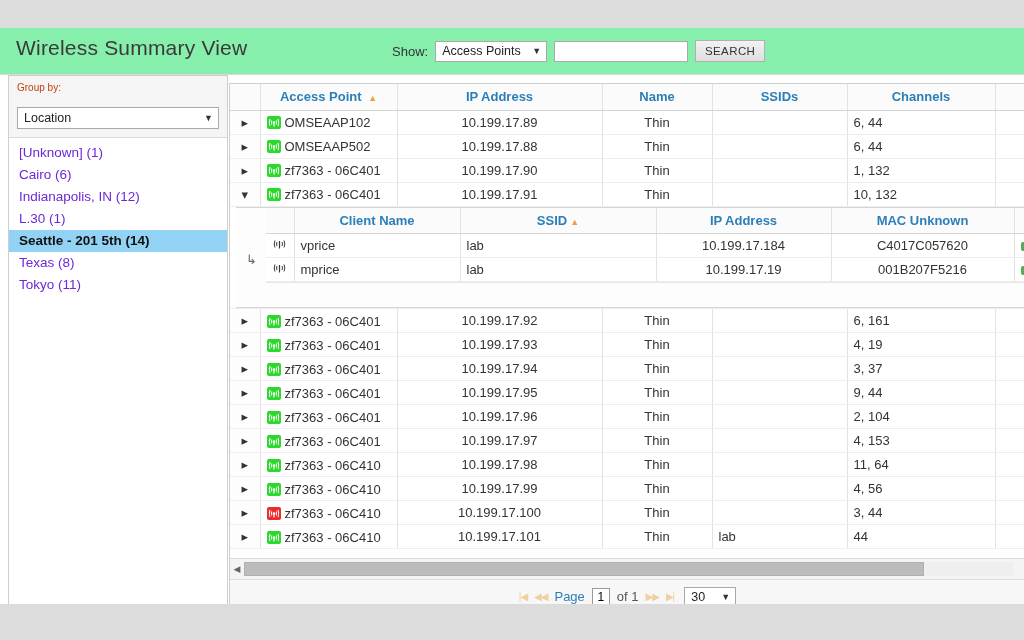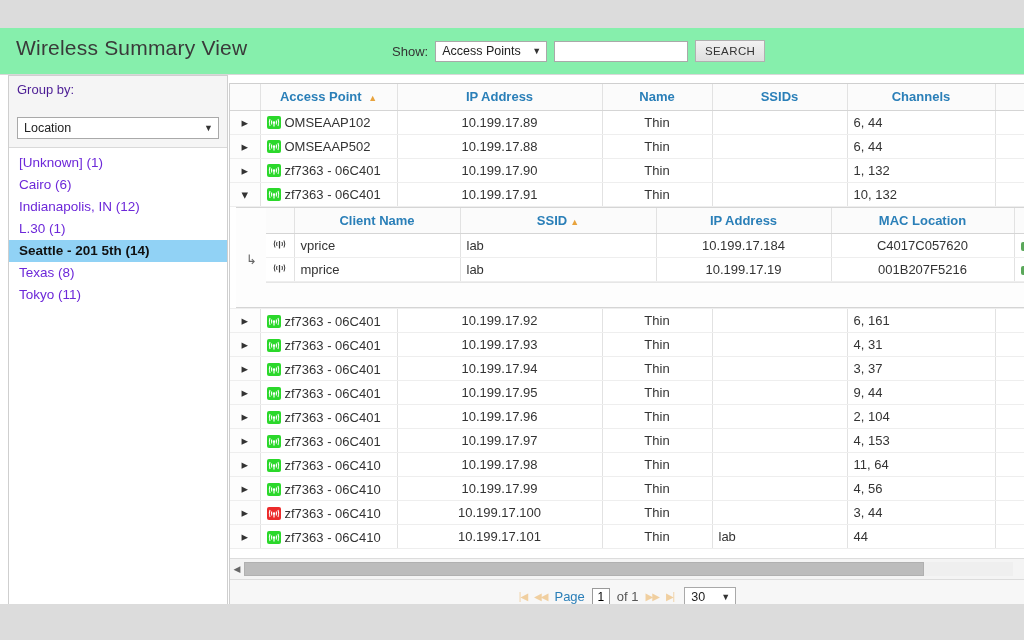--- a/index.html
+++ b/index.html
@@ -120,23 +120,23 @@
     background: #ffffff;
     border: 1px solid #cfcfcf;
     box-sizing: border-box;
   }
   #groupby-block {
     padding: 6px 8px 8px 8px;
     background: #f5f5f5;
     border-bottom: 1px solid #d9d9d9;
   }
   #groupby-label {
-    font-size: 13px;
-    color: #4c1d95;
-    margin-bottom: 20px;
+    font-size: 10px;
+    color: #c2410c;
+    margin-bottom: 14px;
   }
   #groupby-select {
     width: 100%;
     height: 22px;
     padding-left: 6px;
   }
   #group-list {
     list-style: none;
     margin: 0;
     padding: 4px 0 0 0;
@@ -553,21 +553,21 @@
                         <col class="s-ip">
                         <col class="s-mac">
                         <col class="s-radio">
                       </colgroup>
                       <thead>
                         <tr>
                           <th></th>
                           <th>Client Name</th>
                           <th>SSID<span style="display:inline-block;margin-left:3px;color:#e8a33d;font-size:9px;line-height:1;">▲</span></th>
                           <th>IP Address</th>
-                          <th>MAC Location</th>
+                          <th>MAC Unknown</th>
                           <th>R</th>
                         </tr>
                       </thead>
                       <tbody>
                         <tr>
                           <td class="s-icon-cell"><svg width="15" height="13" viewBox="0 0 15 13">
                               <path d="M3 2.5 Q1.4 6 3 9.5 M12 2.5 Q13.6 6 12 9.5 M5 4 Q4.1 6 5 8 M10 4 Q10.9 6 10 8" stroke="#3a3a3a" stroke-width="1" fill="none"></path>
                               <rect x="6.9" y="3" width="1.2" height="7.5" fill="#3a3a3a"></rect>
                             </svg></td>
                           <td class="s-name-cell">vprice</td>
@@ -609,21 +609,21 @@
               <tr>
                 <td class="exp-cell">▸</td>
                 <td class="ap-cell"><span class="ap-icon online"><svg width="14" height="13" viewBox="0 0 14 13">
                       <path d="M3 3 Q1.5 6.5 3 10 M11 3 Q12.5 6.5 11 10 M4.8 4.6 Q3.9 6.5 4.8 8.4 M9.2 4.6 Q10.1 6.5 9.2 8.4" stroke="#ffffff" stroke-width="1.1" fill="none"></path>
                       <circle cx="7" cy="6.5" r="1.3" fill="#ffffff"></circle>
                       <rect x="6.4" y="6.5" width="1.2" height="4" fill="#ffffff"></rect>
                     </svg></span><span class="ap-name">zf7363 - 06C4017</span></td>
                 <td class="ip-cell">10.199.17.93</td>
                 <td class="type-cell">Thin</td>
                 <td class="ssid-cell"></td>
-                <td class="chan-cell">4, 31</td>
+                <td class="chan-cell">4, 19</td>
                 <td></td>
               </tr>
               <tr>
                 <td class="exp-cell">▸</td>
                 <td class="ap-cell"><span class="ap-icon online"><svg width="14" height="13" viewBox="0 0 14 13">
                       <path d="M3 3 Q1.5 6.5 3 10 M11 3 Q12.5 6.5 11 10 M4.8 4.6 Q3.9 6.5 4.8 8.4 M9.2 4.6 Q10.1 6.5 9.2 8.4" stroke="#ffffff" stroke-width="1.1" fill="none"></path>
                       <circle cx="7" cy="6.5" r="1.3" fill="#ffffff"></circle>
                       <rect x="6.4" y="6.5" width="1.2" height="4" fill="#ffffff"></rect>
                     </svg></span><span class="ap-name">zf7363 - 06C4017</span></td>
                 <td class="ip-cell">10.199.17.94</td>

